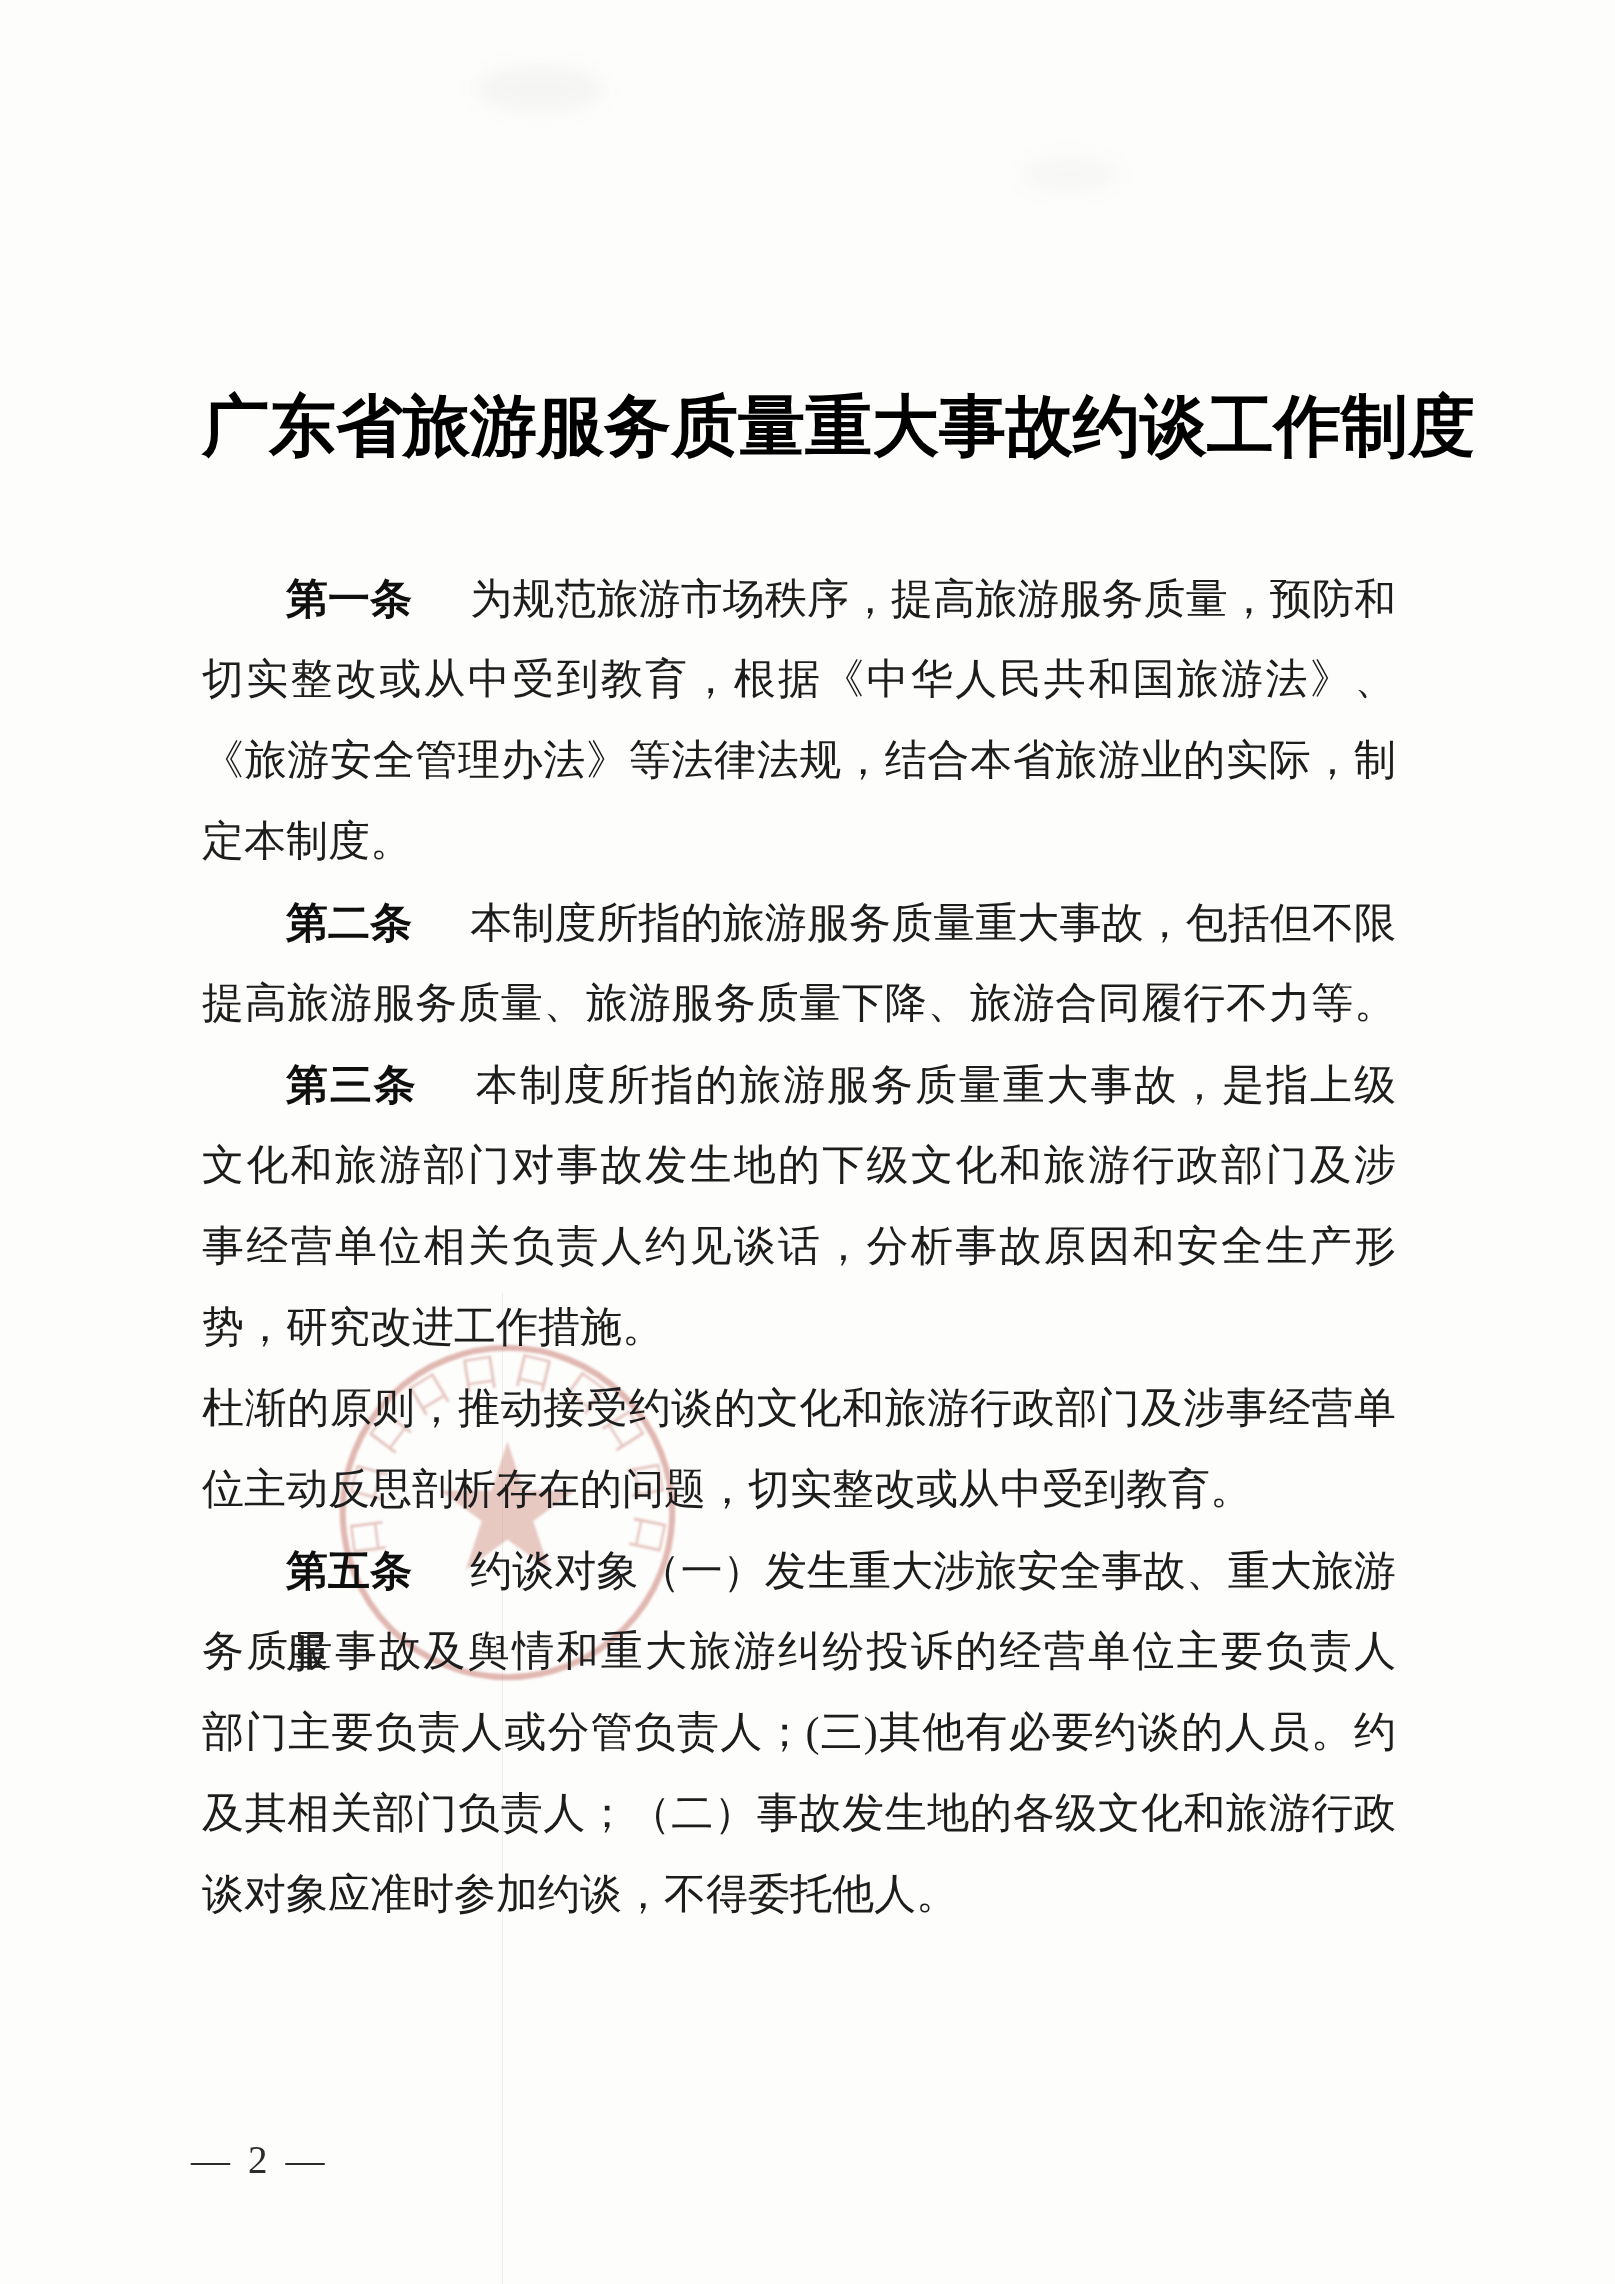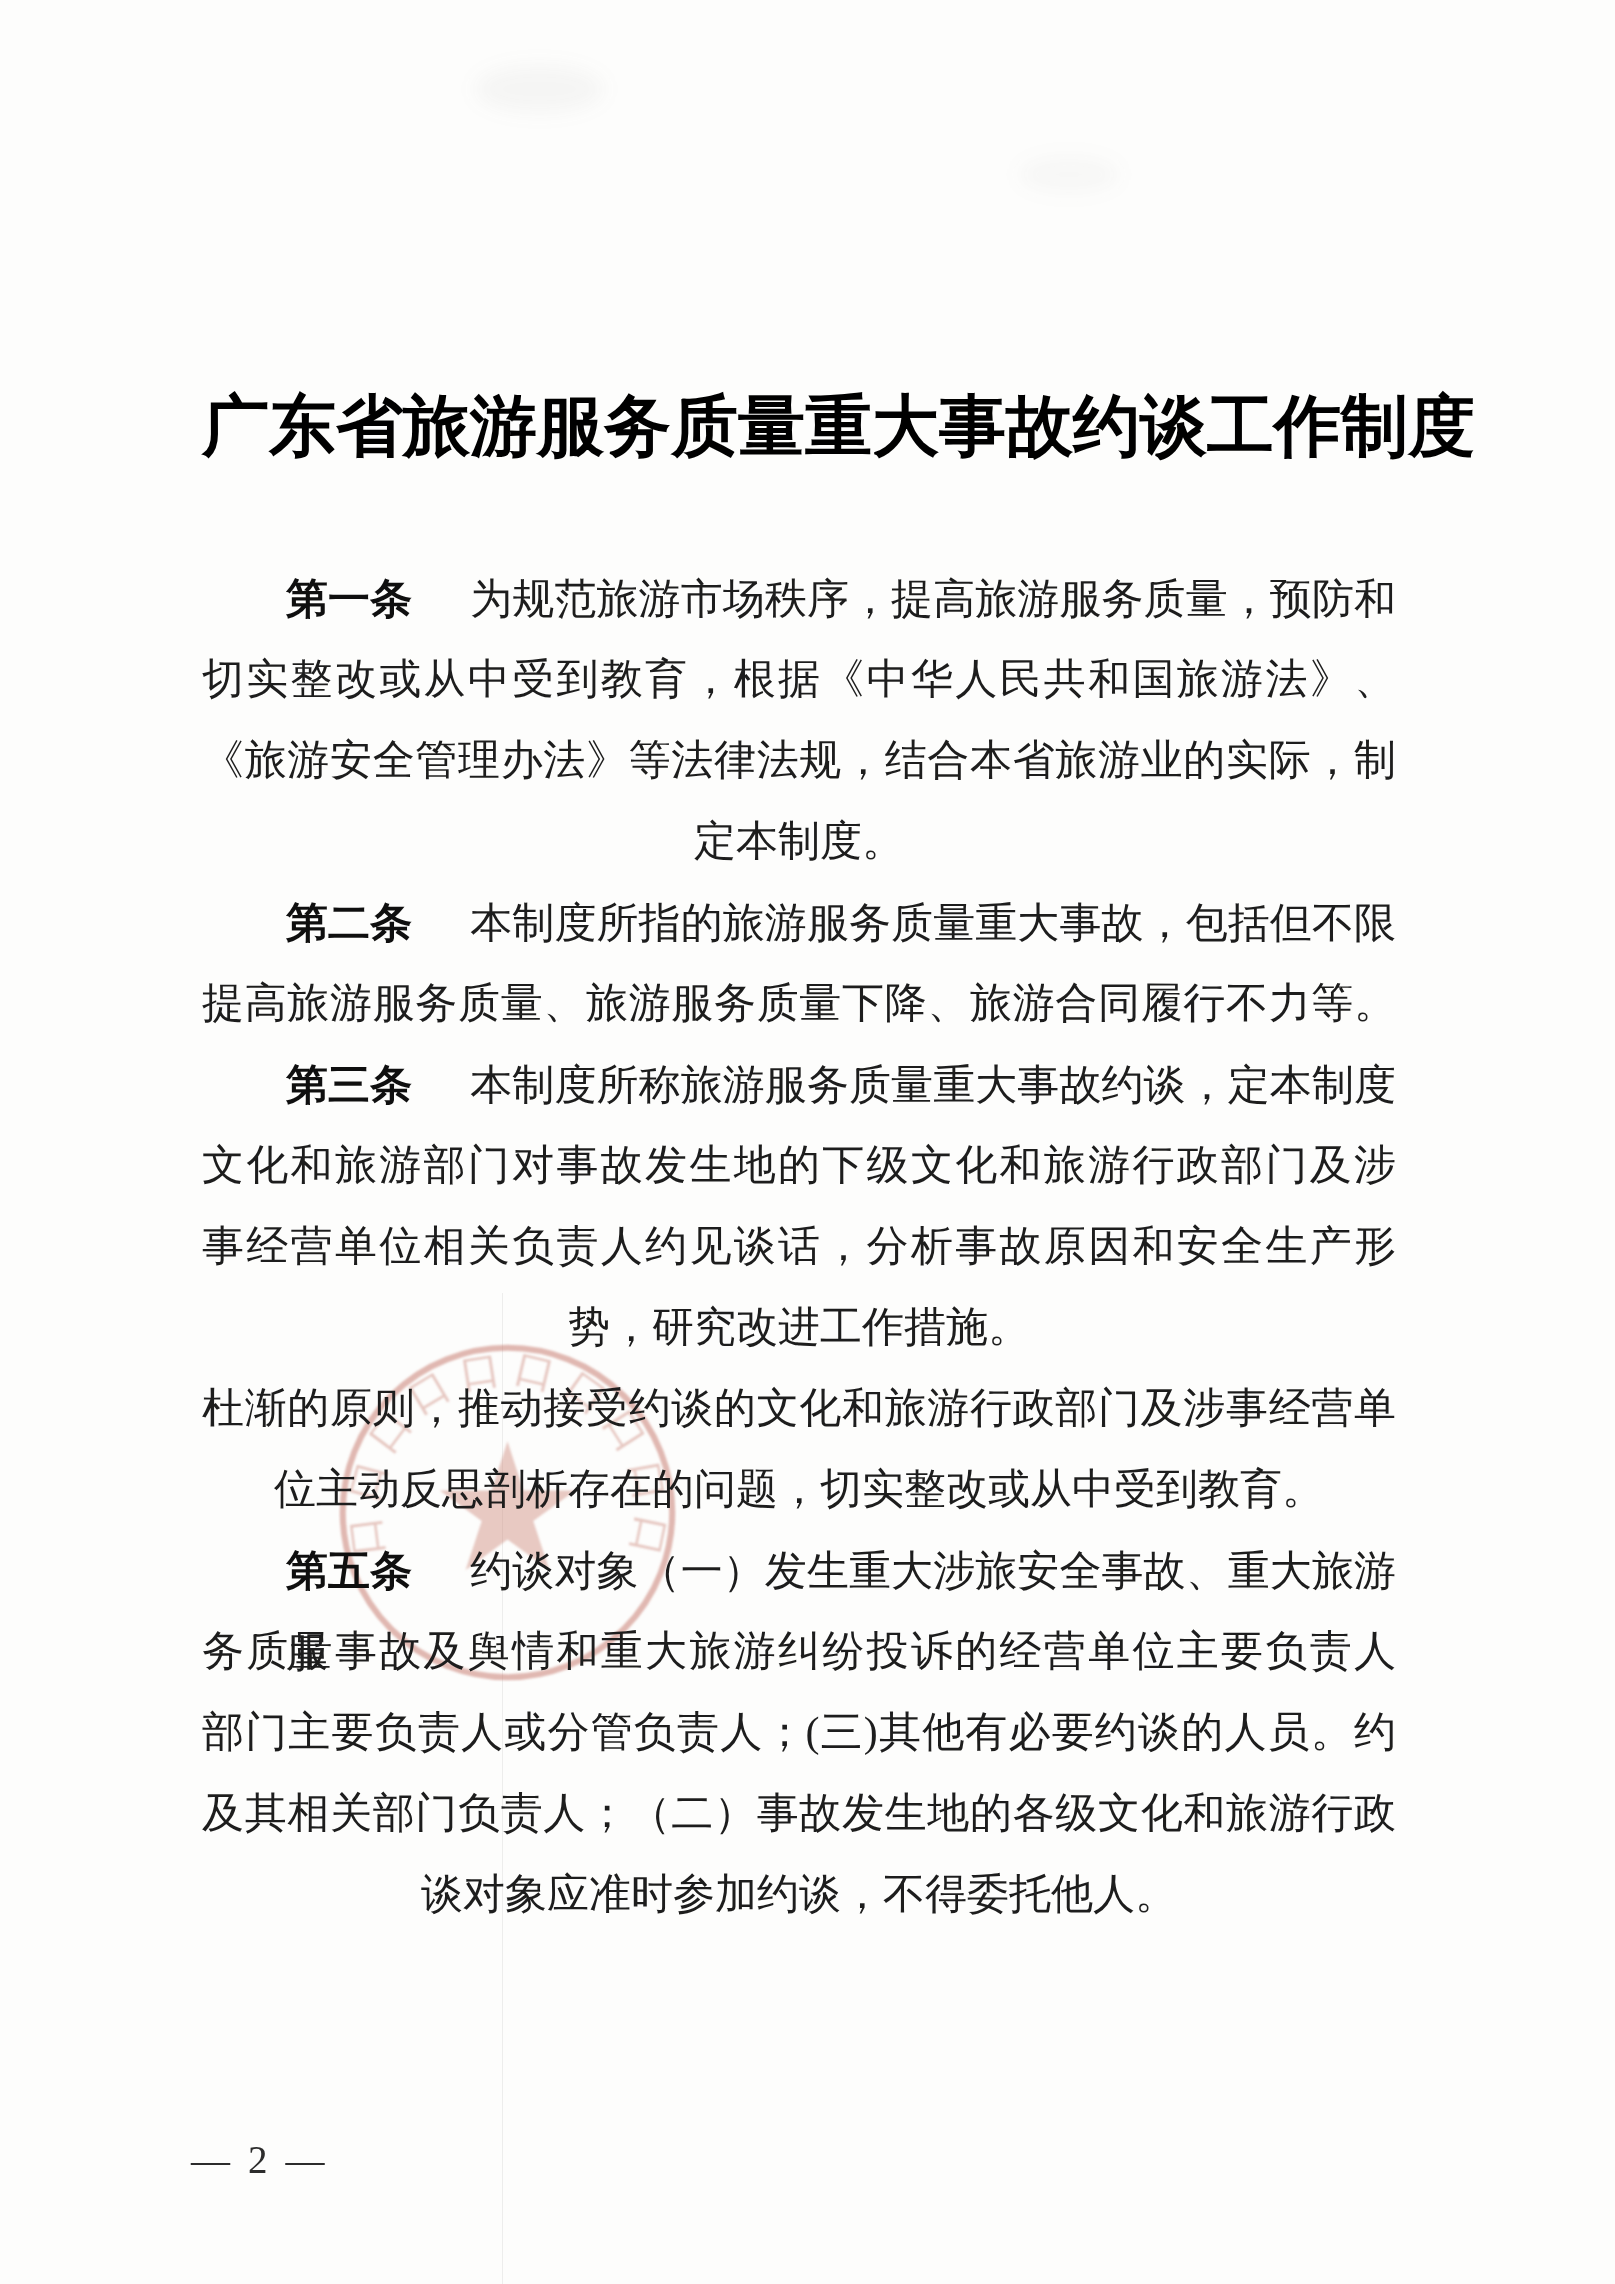--- a/index.html
+++ b/index.html
@@ -55,21 +55,21 @@
     position: absolute;
     left: 202px; top: 558px;
     width: 1194px;
     color: #1d1d1d;
   }
   .line {
     height: 81px;
     line-height: 81px;
     font-size: 42px;
     font-family: "Liberation Serif", serif;
-    text-align: center;
+    text-align: left;
     white-space: normal;
   }
   .line.justify {
     text-align: justify;
     text-align-last: justify;
     text-justify: inter-character;
   }
   .line.indent { padding-left: 84px; }
   .line .head {
     font-family: "Liberation Sans", sans-serif;
@@ -124,21 +124,21 @@
 
   <div class="doc-title">广东省旅游服务质量重大事故约谈工作制度</div>
 
   <div class="doc-body">
       <div class="line indent justify"><span class="head">第一条</span><span>为规范旅游市场秩序，提高旅游服务质量，预防和</span></div>
       <div class="line justify">切实整改或从中受到教育，根据《中华人民共和国旅游法》、</div>
       <div class="line justify">《旅游安全管理办法》等法律法规，结合本省旅游业的实际，制</div>
       <div class="line">定本制度。</div>
       <div class="line indent justify"><span class="head">第二条</span><span>本制度所指的旅游服务质量重大事故，包括但不限</span></div>
       <div class="line justify">提高旅游服务质量、旅游服务质量下降、旅游合同履行不力等。</div>
-      <div class="line indent justify"><span class="head">第三条</span><span>本制度所称旅游服务质量重大事故约谈，定本制度</span></div>
+      <div class="line indent justify"><span class="head">第三条</span><span>本制度所指的旅游服务质量重大事故，是指上级</span></div>
       <div class="line justify">文化和旅游部门对事故发生地的下级文化和旅游行政部门及涉</div>
       <div class="line justify">事经营单位相关负责人约见谈话，分析事故原因和安全生产形</div>
       <div class="line">势，研究改进工作措施。</div>
       <div class="line justify">杜渐的原则，推动接受约谈的文化和旅游行政部门及涉事经营单</div>
       <div class="line">位主动反思剖析存在的问题，切实整改或从中受到教育。</div>
       <div class="line indent justify"><span class="head">第五条</span><span>约谈对象（一）发生重大涉旅安全事故、重大旅游服</span></div>
       <div class="line justify">务质量事故及舆情和重大旅游纠纷投诉的经营单位主要负责人</div>
       <div class="line justify">部门主要负责人或分管负责人；(三)其他有必要约谈的人员。约</div>
       <div class="line justify">及其相关部门负责人；（二）事故发生地的各级文化和旅游行政</div>
       <div class="line">谈对象应准时参加约谈，不得委托他人。</div>

